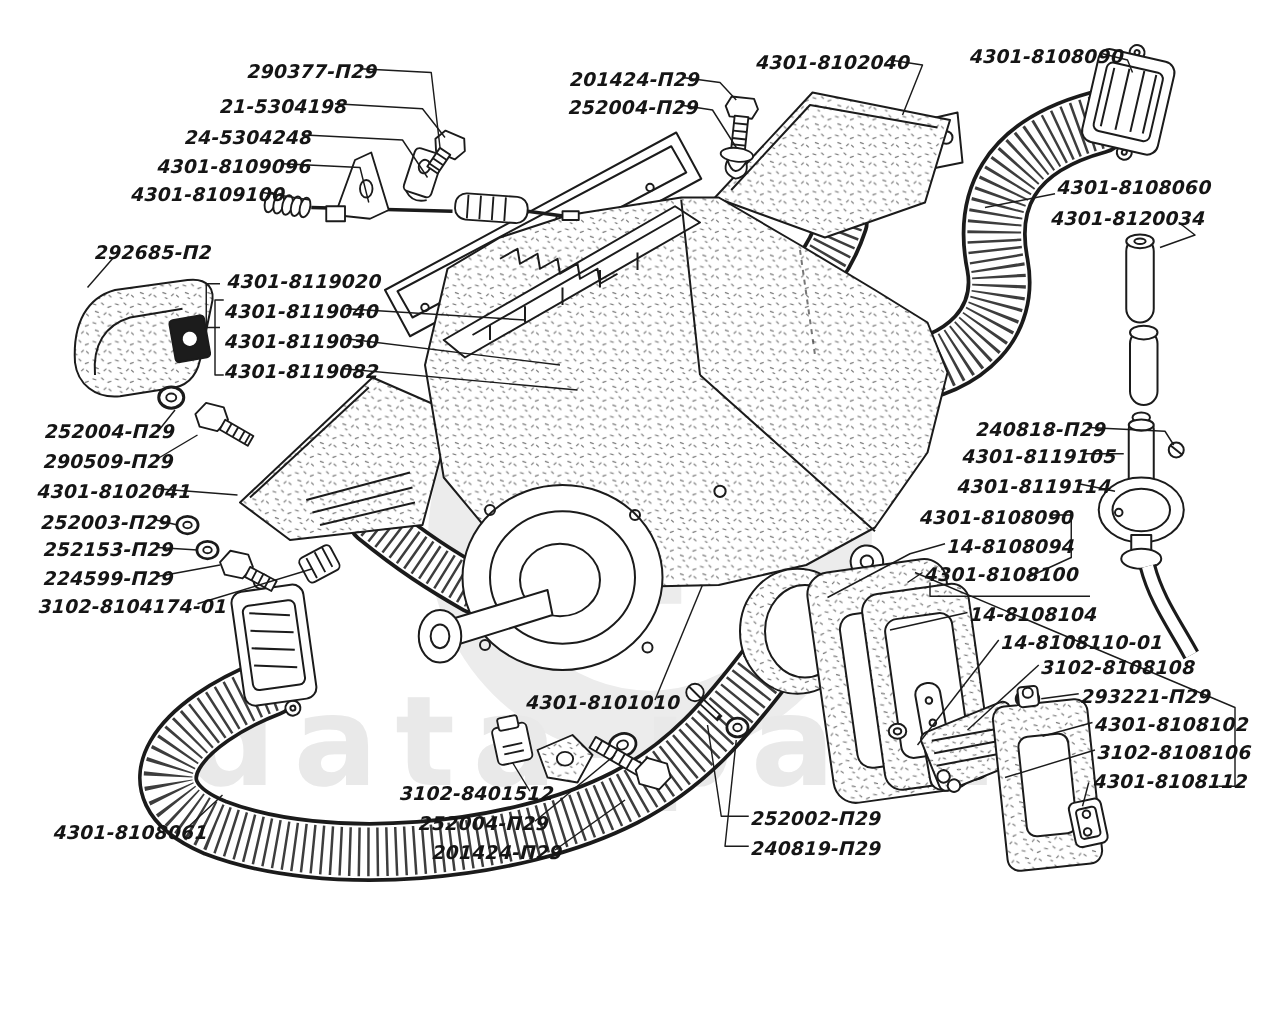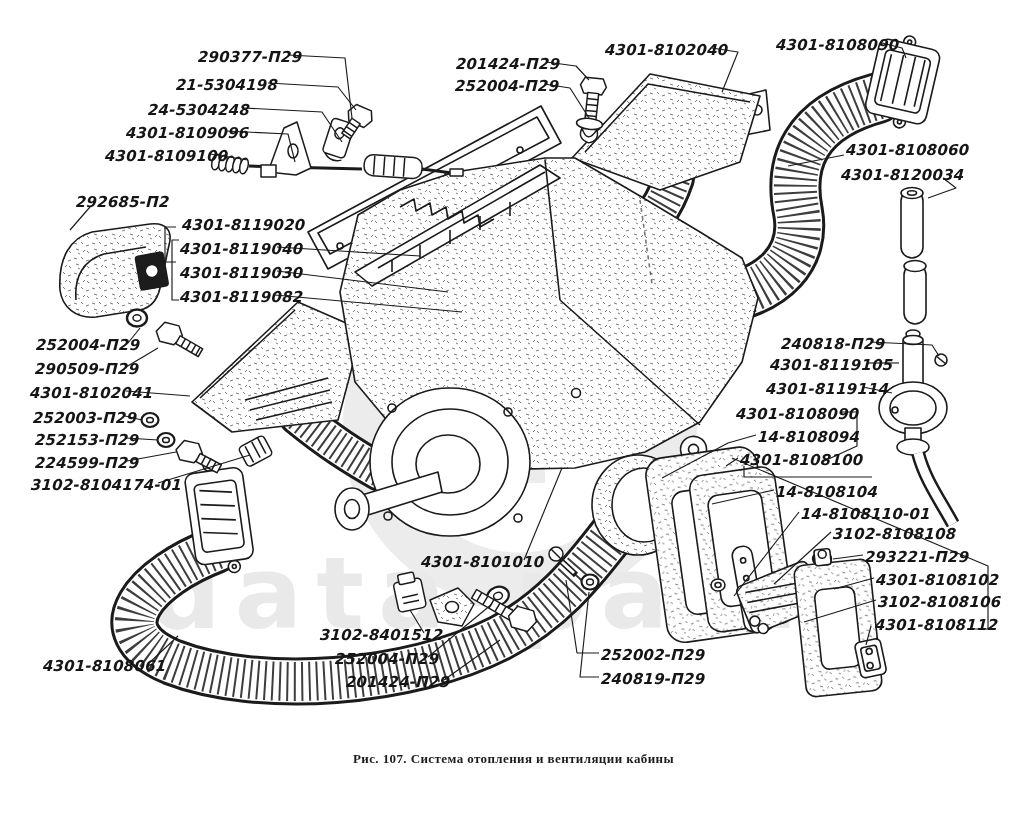--- a/index.html
+++ b/index.html
@@ -369,15 +369,14 @@
   <div class="lbl" style="left:740px;top:451px">4301-8108100</div>
   <div class="lbl" style="left:776px;top:483px">14-8108104</div>
   <div class="lbl" style="left:801px;top:505px">14-8108110-01</div>
   <div class="lbl" style="left:833px;top:525px">3102-8108108</div>
   <div class="lbl" style="left:865px;top:548px">293221-П29</div>
   <div class="lbl" style="left:876px;top:571px">4301-8108102</div>
   <div class="lbl" style="left:878px;top:593px">3102-8108106</div>
   <div class="lbl" style="left:875px;top:616px">4301-8108112</div>
 </div>
 
-<div class="caption">Рис. 107.  Система отопления и вентиляции кабины</div>
 
 </div>
 
 </body></html>

